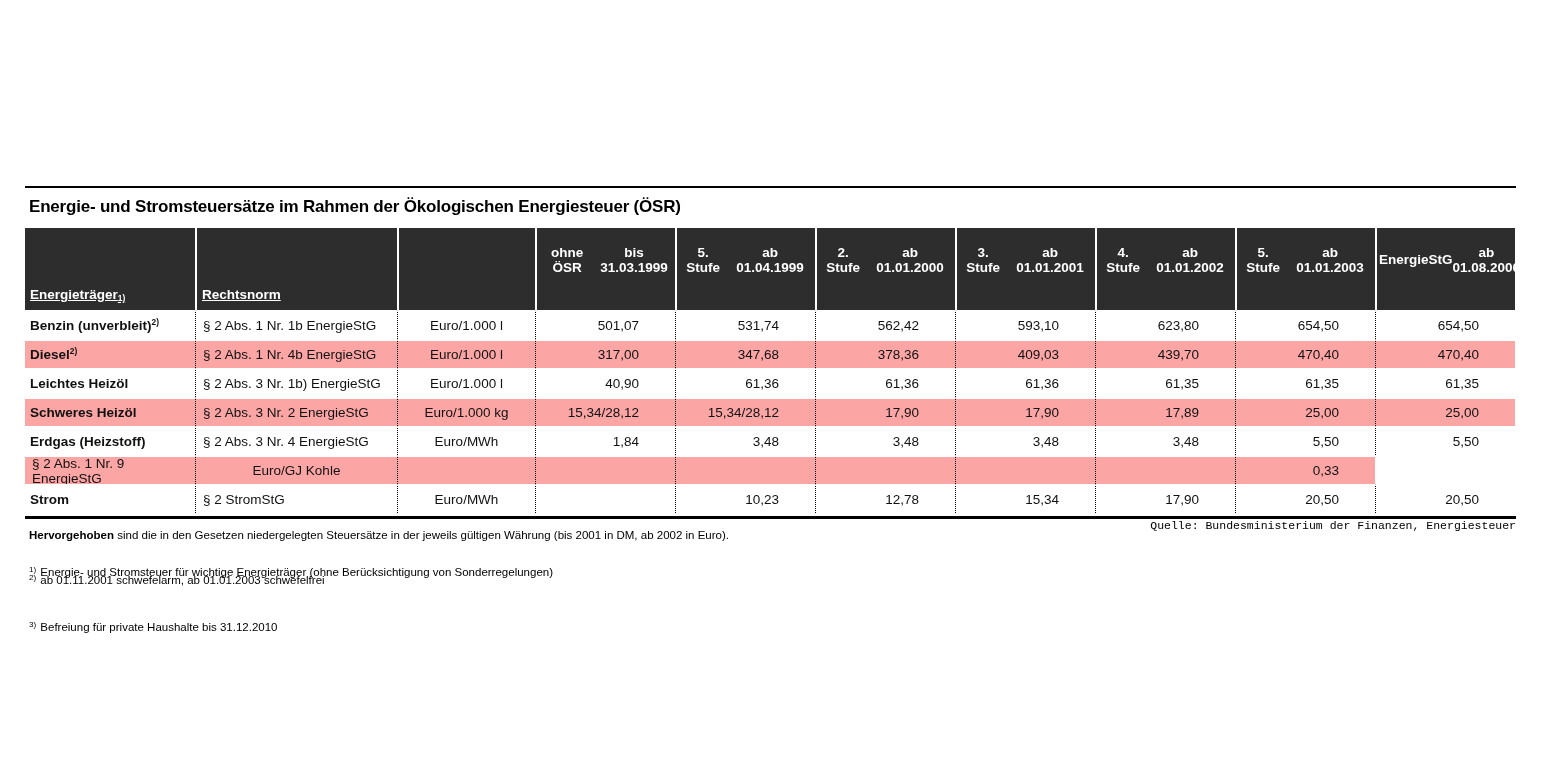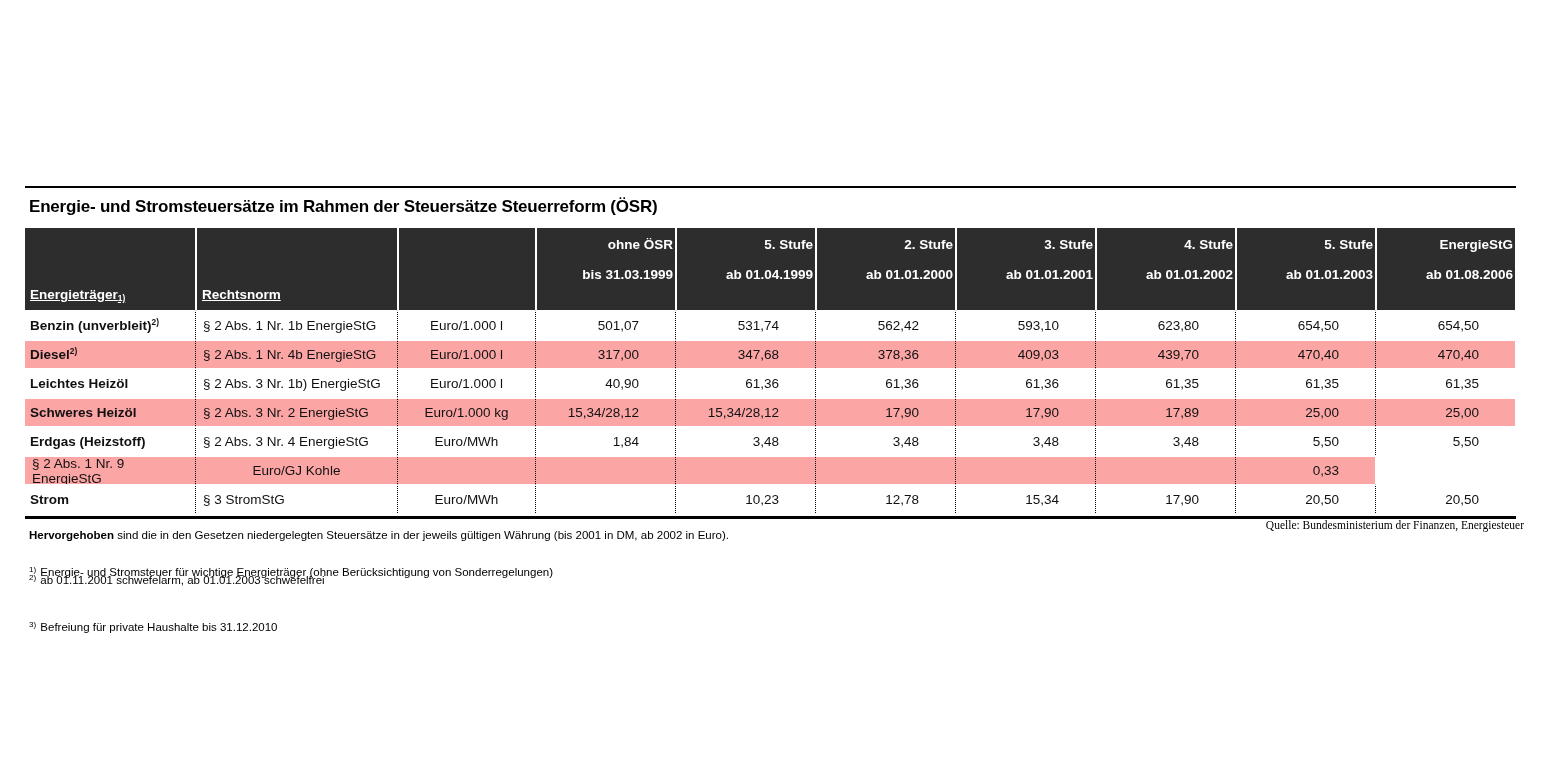--- a/index.html
+++ b/index.html
@@ -21,21 +21,21 @@
 
   
   .thead{height:82px;}
   .hcell{
     background:#2d2d2d;color:#fff;font-size:13.5px;font-weight:bold;
     box-sizing:border-box;height:82px;
   }
   .hcell + .hcell{border-left:2px solid #ffffff;}
   .hcell.corner{display:flex;align-items:flex-end;padding:0 4px 8px 5px;text-decoration:underline;}
   .hcell.stage{
-    display:flex;flex-direction:column;justify-content:space-between;align-items:flex-end;
+    display:flex;flex-direction:row;justify-content:space-between;align-items:center;
     text-align:center;padding:9px 2px 28px 2px;
   }
 
   
   .trow{height:29px;}
   .bcell{
     box-sizing:border-box;height:29px;display:flex;align-items:center;
     font-size:13.5px;border-top:2px solid #ffffff;background:#ffffff;
   }
   .trow.alt .bcell{background:#fca5a5;}
@@ -44,41 +44,41 @@
   .bcell.norm{padding-left:7px;}
   .bcell.unit{justify-content:center;}
   .bcell.num{justify-content:flex-end;padding-right:36px;}
   .bcell.num.hl{font-weight:normal;}
 
   .rule-bottom{position:absolute;left:25px;top:516px;width:1491px;height:3px;background:#000;}
 
   sup.fn{font-size:0.62em;line-height:0;position:relative;top:-0.45em;font-weight:inherit;}
 
   .source-line{
-    position:absolute;left:33px;top:519px;width:1491px;text-align:right;
-    font-family:Liberation Serif, serif;font-size:11.5px;color:#000;
+    position:absolute;left:25px;top:519px;width:1491px;text-align:right;
+    font-family:Liberation Mono, monospace;font-size:11.5px;color:#000;
   }
   .note-line{
     position:absolute;left:29px;top:529px;width:1300px;
     font-size:11.5px;color:#000;
   }
   .footnote{
     position:absolute;left:29px;font-size:11.5px;color:#000;width:1000px;
   }
   .footnote .fmark{font-size:8px;position:relative;top:-4px;margin-right:1px;}
   .fn1{top:551px;margin-top:15px;} .fn2{top:574px;} .fn3{top:621px;}
 </style>
 </head>
 <body>
 
 <div class="sheet">
 
   <div class="rule-top"></div>
 
-  <div class="page-title">Energie- und Stromsteuersätze im Rahmen der Steuersätze Steuerreform (ÖSR)</div>
+  <div class="page-title">Energie- und Stromsteuersätze im Rahmen der Ökologischen Energiesteuer (ÖSR)</div>
 
   <div class="tbl">
     <div class="grid thead">
         <div class="hcell corner">
           <span>Energieträger</span>
           <sup class="fn">1)</sup>
         </div>
         <div class="hcell corner">Rechtsnorm</div>
         <div class="hcell corner"></div>
         <div class="hcell stage">
@@ -191,21 +191,21 @@
           <div class="bcell num"></div>
           <div class="bcell num"></div>
           <div class="bcell num hl"></div>
           <div class="bcell num hl"></div>
           <div class="bcell num hl">0,33</div>
         </div>
         <div class="grid trow">
           <div class="bcell name">
             <span>Strom</span>
           </div>
-          <div class="bcell norm">§ 3 StromStG</div>
+          <div class="bcell norm">§ 2 StromStG</div>
           <div class="bcell unit">Euro/MWh</div>
           <div class="bcell num"></div>
           <div class="bcell num">10,23</div>
           <div class="bcell num">12,78</div>
           <div class="bcell num">15,34</div>
           <div class="bcell num hl">17,90</div>
           <div class="bcell num hl">20,50</div>
           <div class="bcell num hl">20,50</div>
         </div>
       </div>

